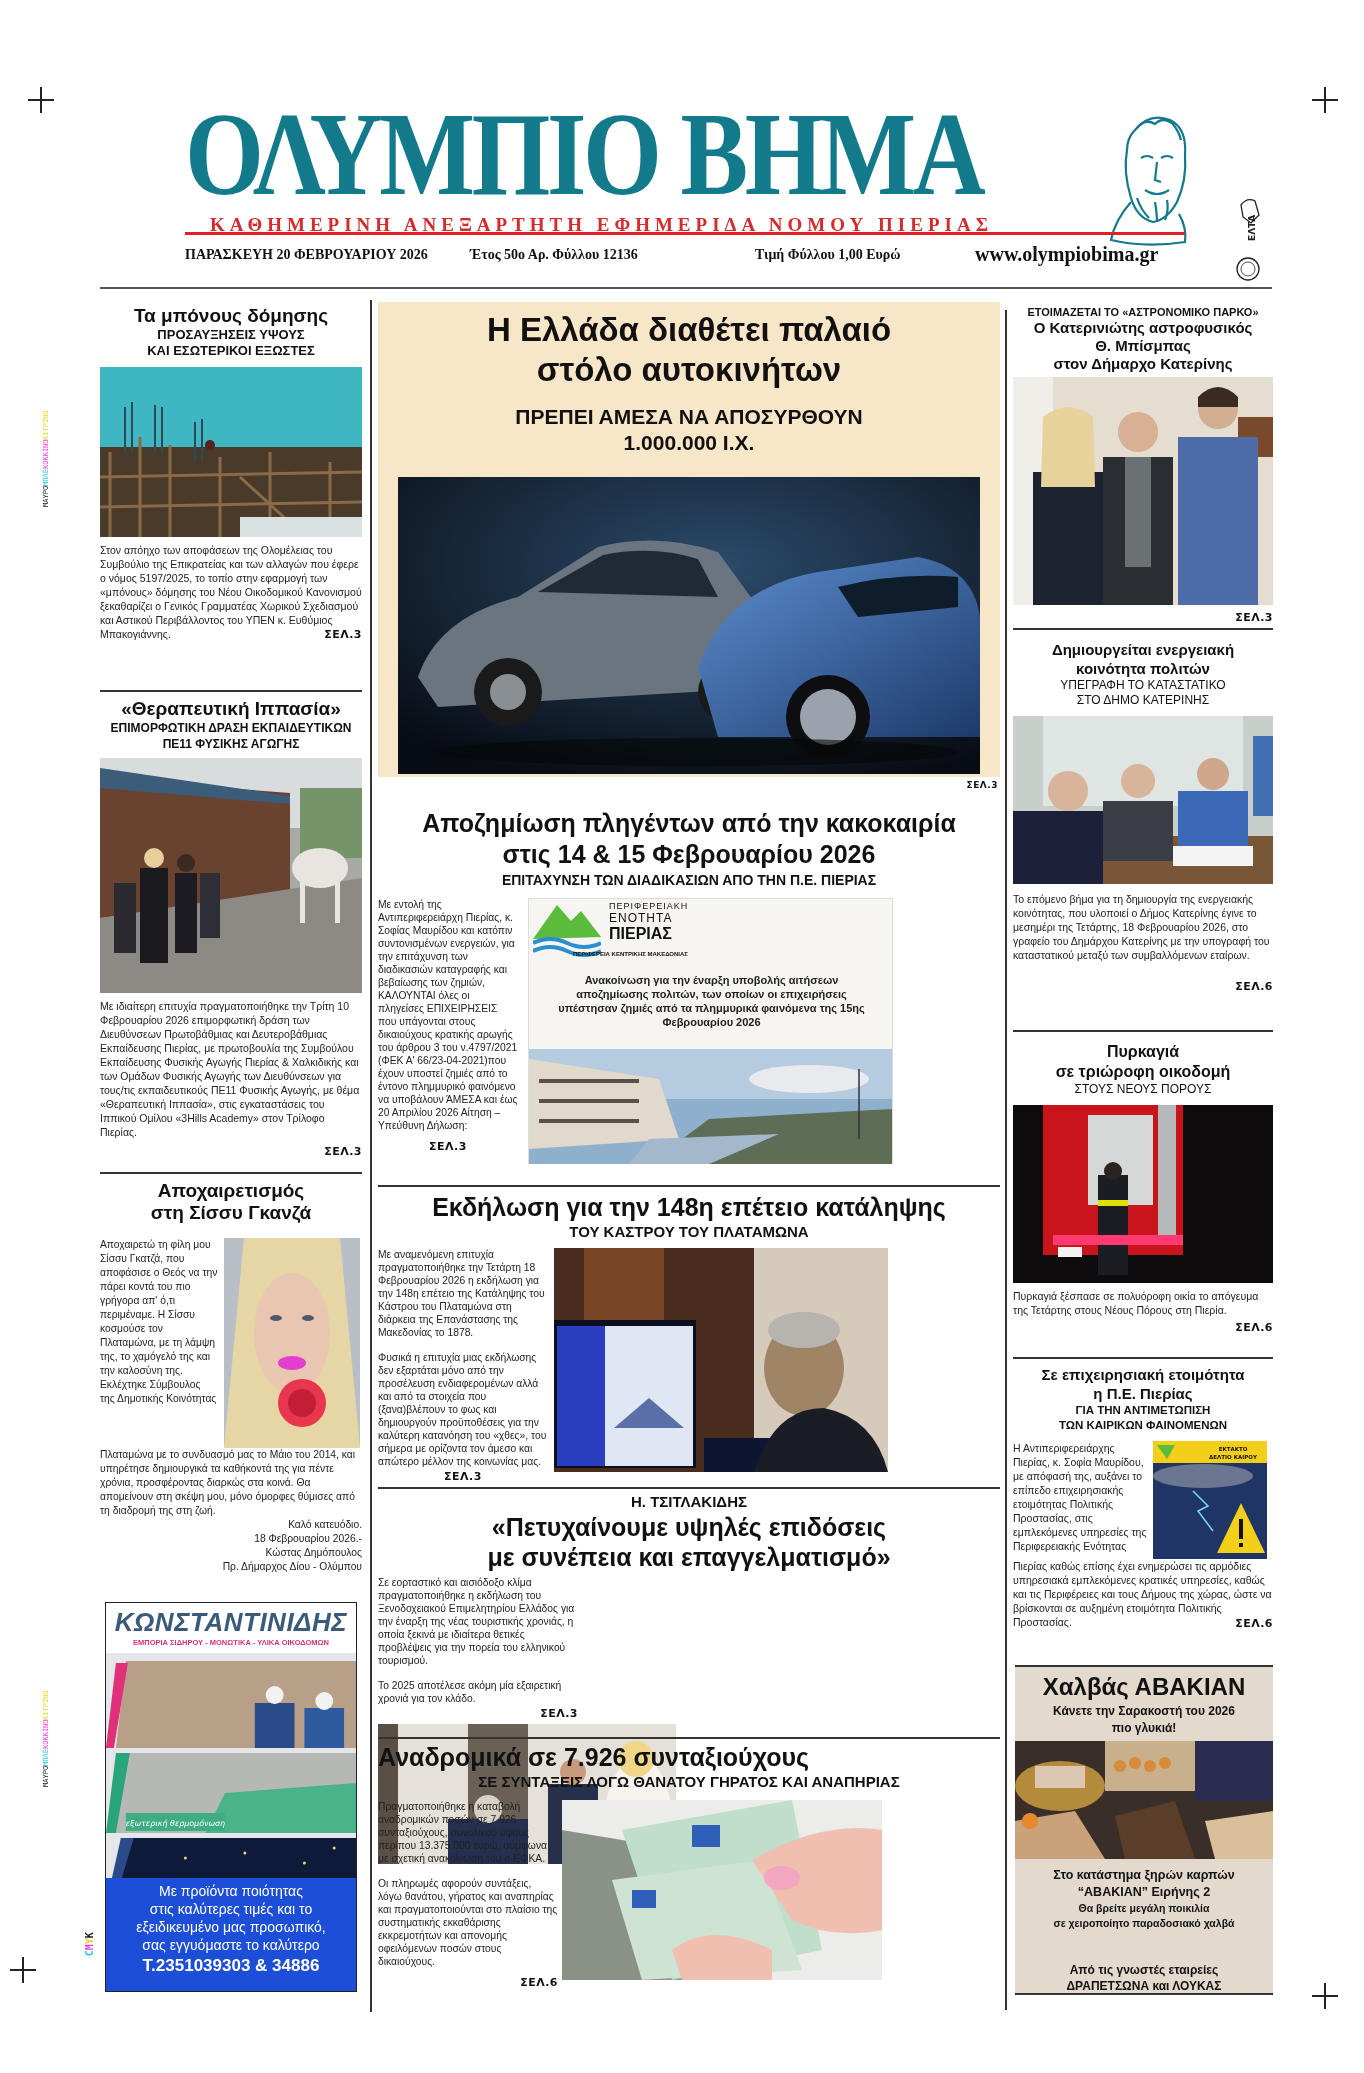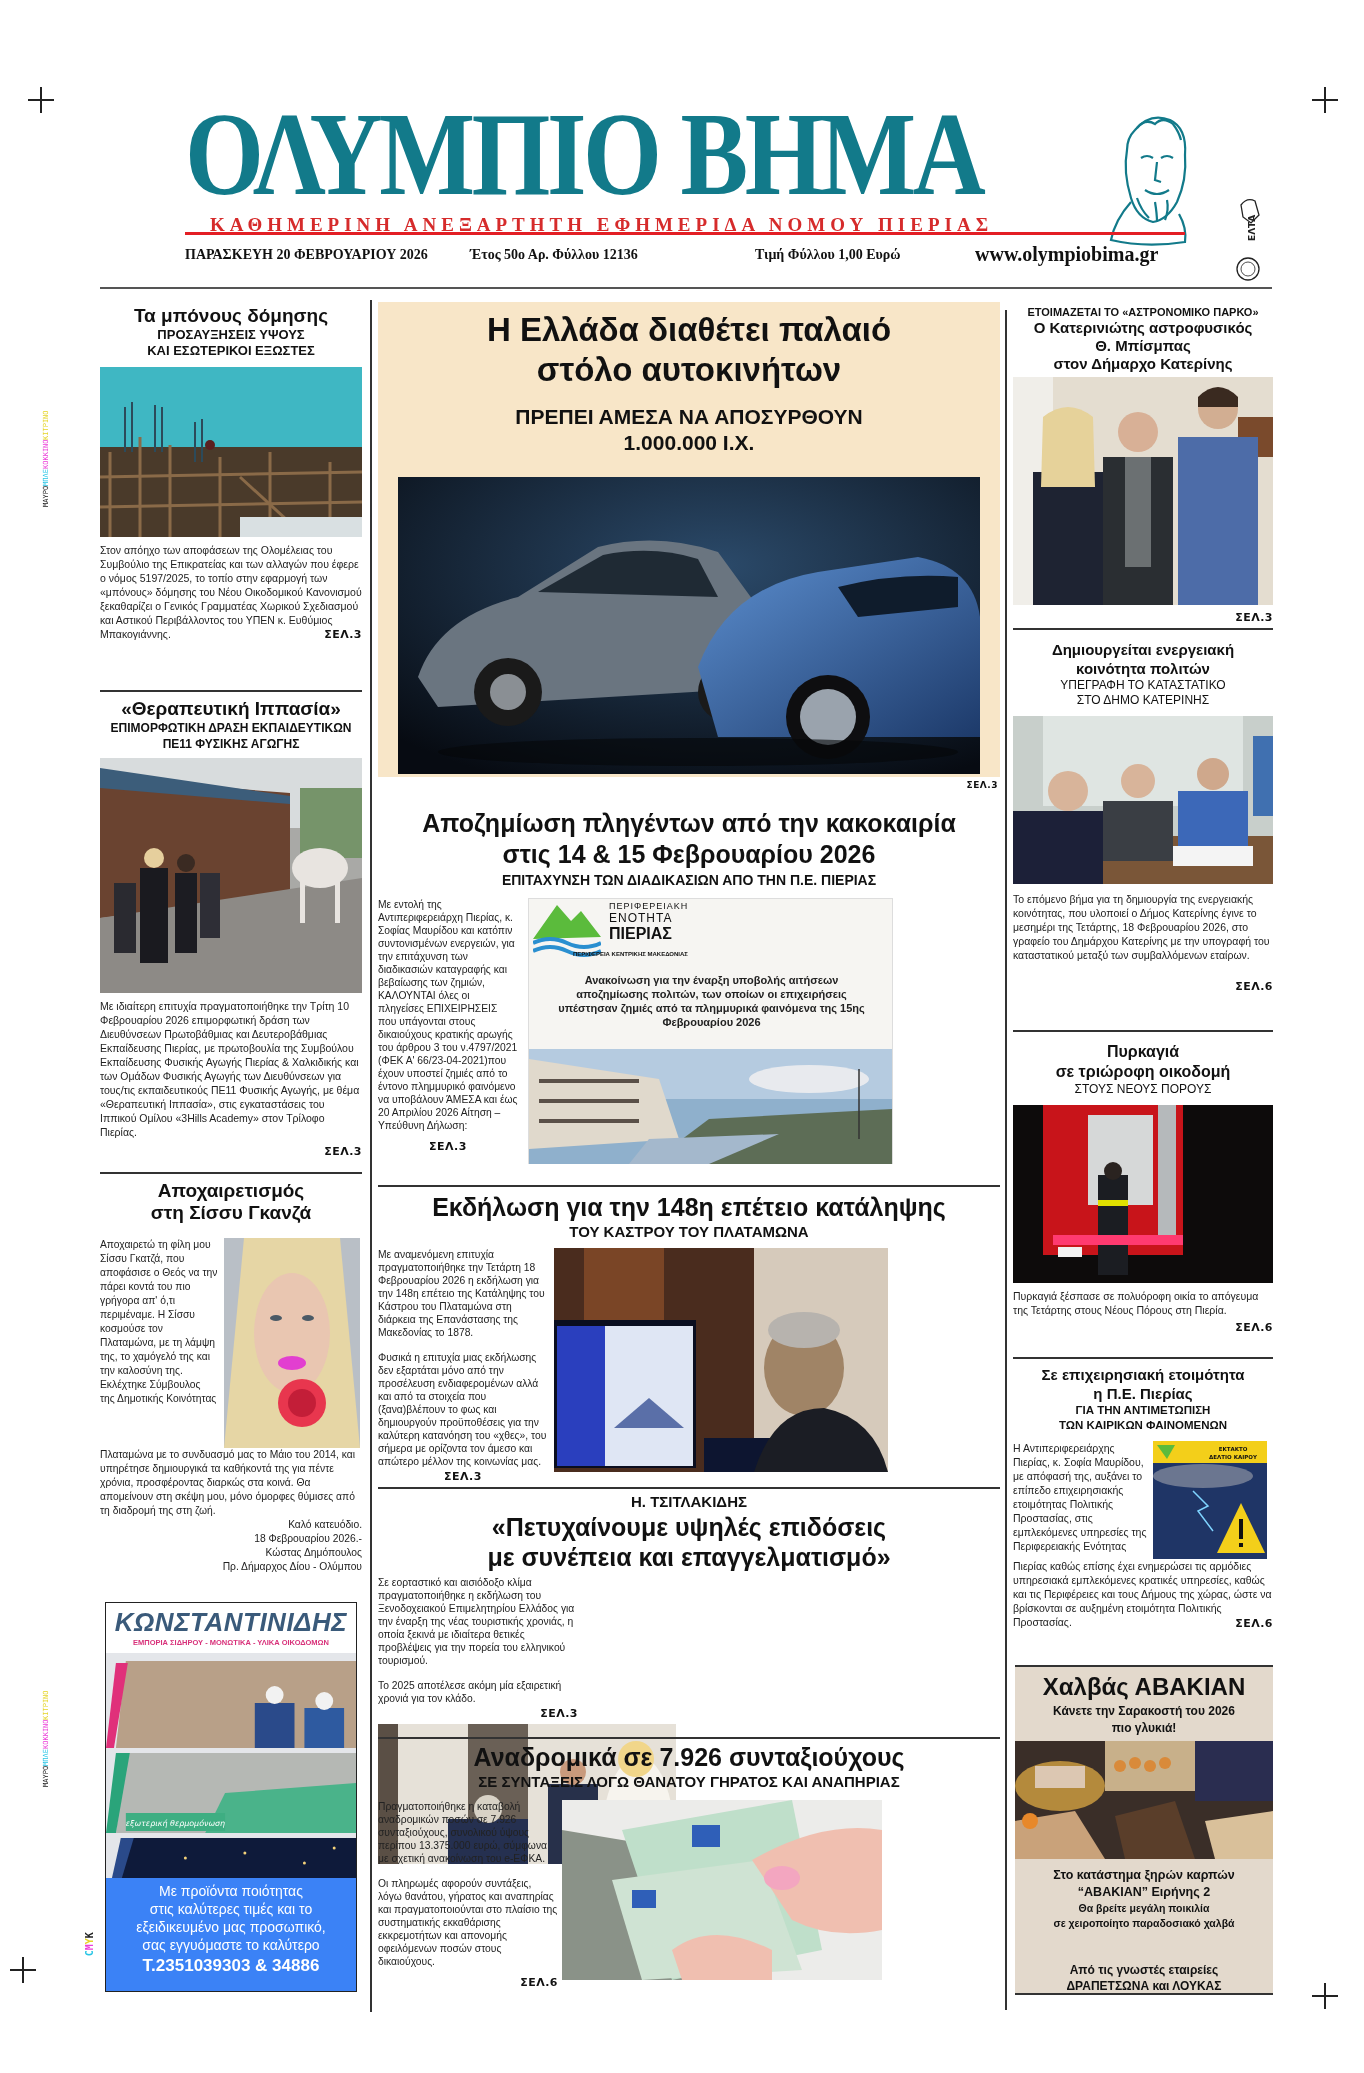--- a/index.html
+++ b/index.html
@@ -205,21 +205,21 @@
       <rect x="15" y="185" width="237" height="40" fill="#0e1a3a"></rect>
       <polygon points="15,185 28,185 16,225 6,225" fill="#2a4a8a"></polygon>
       <g fill="#f4d27a">
           <circle cx="80" cy="205" r="1.5"></circle>
           <circle cx="140" cy="200" r="1.5"></circle>
           <circle cx="200" cy="210" r="1.5"></circle>
           <circle cx="230" cy="195" r="1.5"></circle>
         </g>
     </svg>
   </div>
-  <div style="background:#3b82f6;color:#fff;text-align:center;height:115px;padding-top:4px;">
+  <div style="background:#1d4ed8;color:#fff;text-align:center;height:115px;padding-top:4px;">
     <div style="font-size:14px;line-height:18px;">Με προϊόντα ποιότητας</div>
     <div style="font-size:14px;line-height:18px;">στις καλύτερες τιμές και το</div>
     <div style="font-size:14px;line-height:18px;">εξειδικευμένο μας προσωπικό,</div>
     <div style="font-size:14px;line-height:18px;">σας εγγυόμαστε το καλύτερο</div>
     <div style="font-size:17px;font-weight:bold;line-height:24px;">Τ.2351039303 &amp; 34886</div>
   </div>
 </aside>
 
 <article class="block" style="left:378px;top:302px;width:622px;height:475px;background:#f8e6c8;">
   <div style="text-align:center;padding-top:8px;">
@@ -348,21 +348,21 @@
         <circle cx="195" cy="48" r="13" fill="#c99a7c"></circle>
         <path d="M220 140 Q225 40 260 30 Q298 40 298 140Z" fill="#f7f4ee"></path>
         <circle cx="258" cy="35" r="18" fill="#f1d68a"></circle>
       </svg>
     </div>
   </div>
 </article>
 <div class="hline" style="left:378px;top:1737px;width:622px;"></div>
 
 <article class="block" style="left:378px;top:1742px;width:622px;">
-  <div style="text-align:center;font-weight:bold;font-size:25px;line-height:30px;" class="narrow">Αναδρομικά σε 7.926 συνταξιούχους</div>
+  <div style="font-weight:bold;font-size:25px;line-height:30px;" class="narrow">Αναδρομικά σε 7.926 συνταξιούχους</div>
   <div style="text-align:center;font-weight:bold;font-size:15px;line-height:20px;">ΣΕ ΣΥΝΤΑΞΕΙΣ ΛΟΓΩ ΘΑΝΑΤΟΥ ΓΗΡΑΤΟΣ ΚΑΙ ΑΝΑΠΗΡΙΑΣ</div>
   <div style="display:flex;gap:4px;margin-top:8px;">
     <div style="width:180px;flex:none;">
       <p class="body-txt" style="font-size:10.3px;line-height:13px;">Πραγματοποιήθηκε η καταβολή αναδρομικών ποσών σε 7.926 συνταξιούχους, συνολικού ύψους περίπου 13.375.000 ευρώ, σύμφωνα με σχετική ανακοίνωση του e-ΕΦΚΑ.</p>
       <p class="body-txt" style="font-size:10.3px;line-height:13px;margin-top:12px;">Οι πληρωμές αφορούν συντάξεις, λόγω θανάτου, γήρατος και αναπηρίας και πραγματοποιούνται στο πλαίσιο της συστηματικής εκκαθάρισης εκκρεμοτήτων και απονομής οφειλόμενων ποσών στους δικαιούχους.</p>
       <div class="sel" style="margin-top:8px;">ΣΕΛ.6</div>
     </div>
     <div class="photo" style="width:320px;height:180px;flex:none;">
       <svg viewBox="0 0 320 180" preserveAspectRatio="none">
         <rect width="320" height="180" fill="#ececea"></rect>

